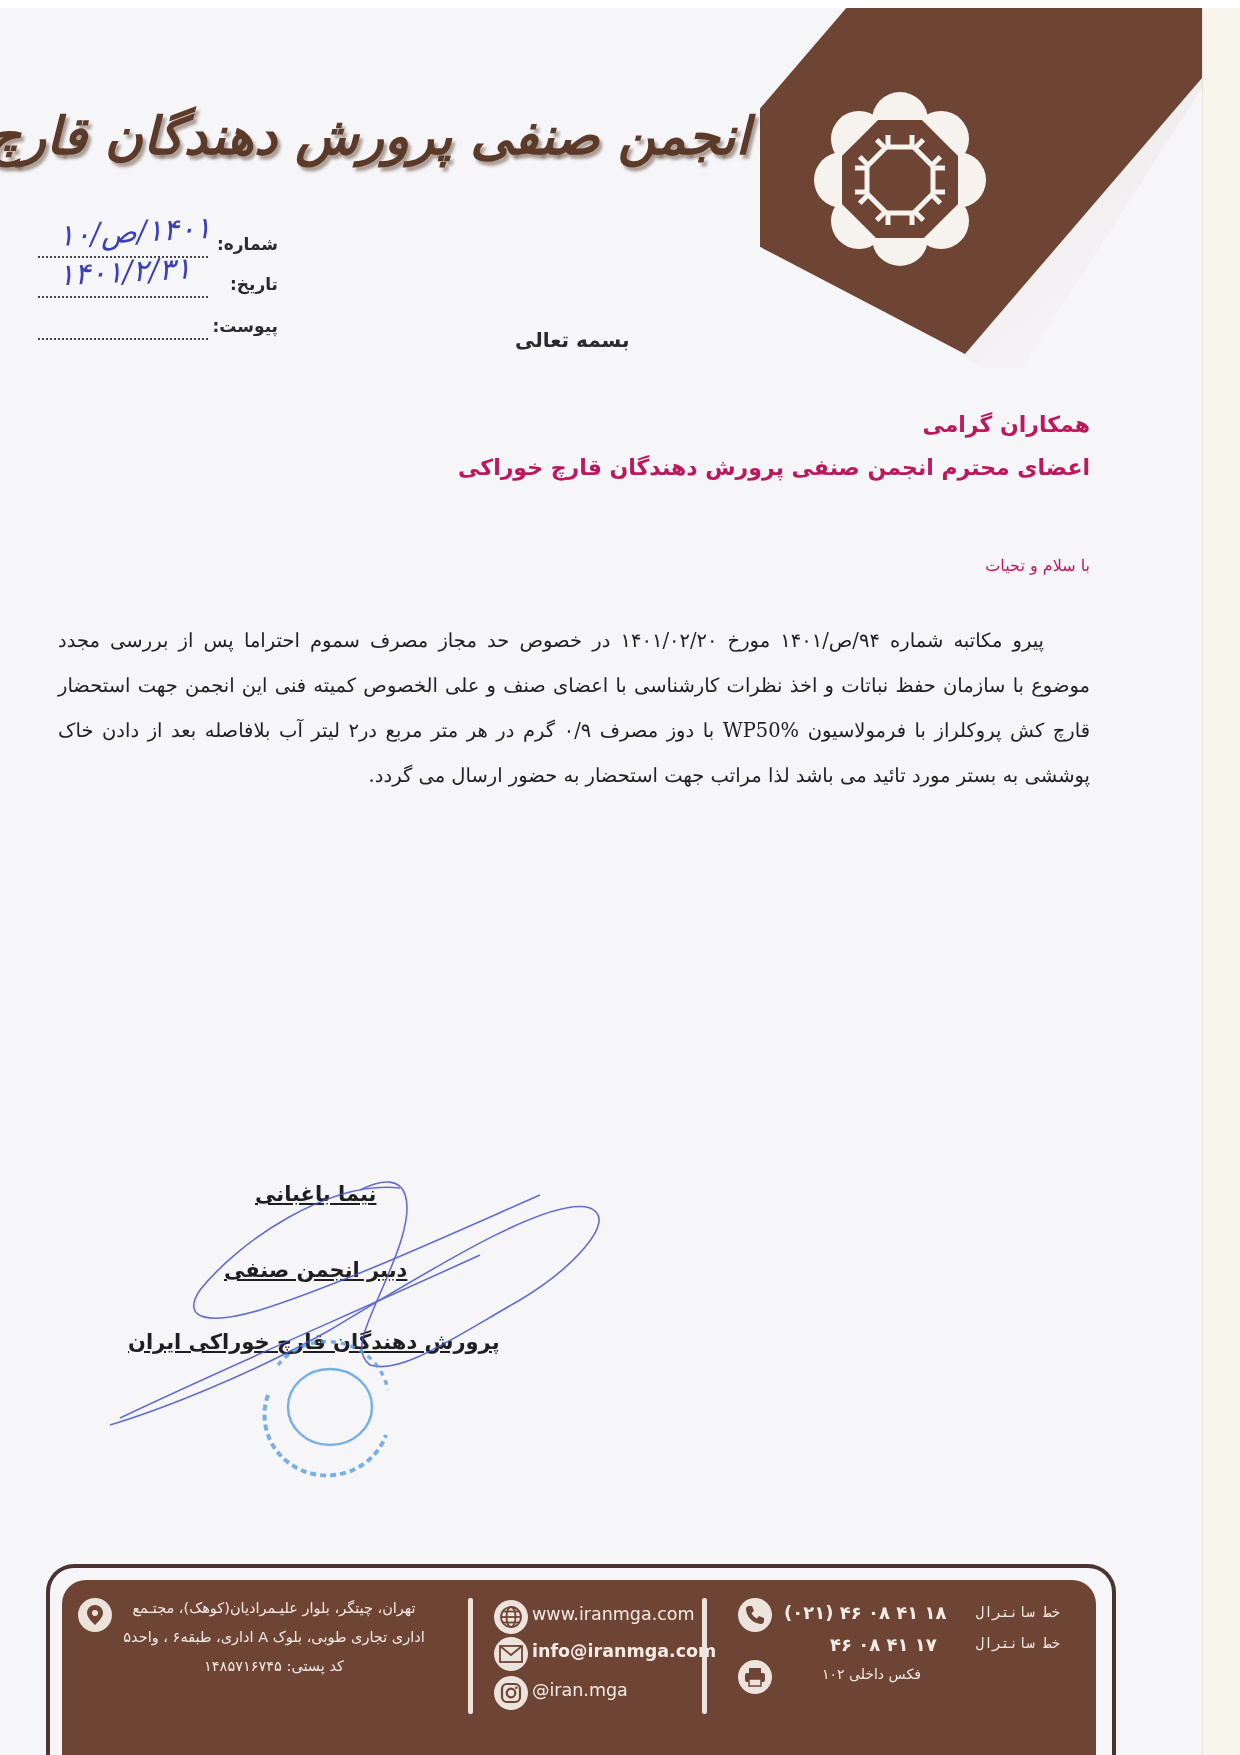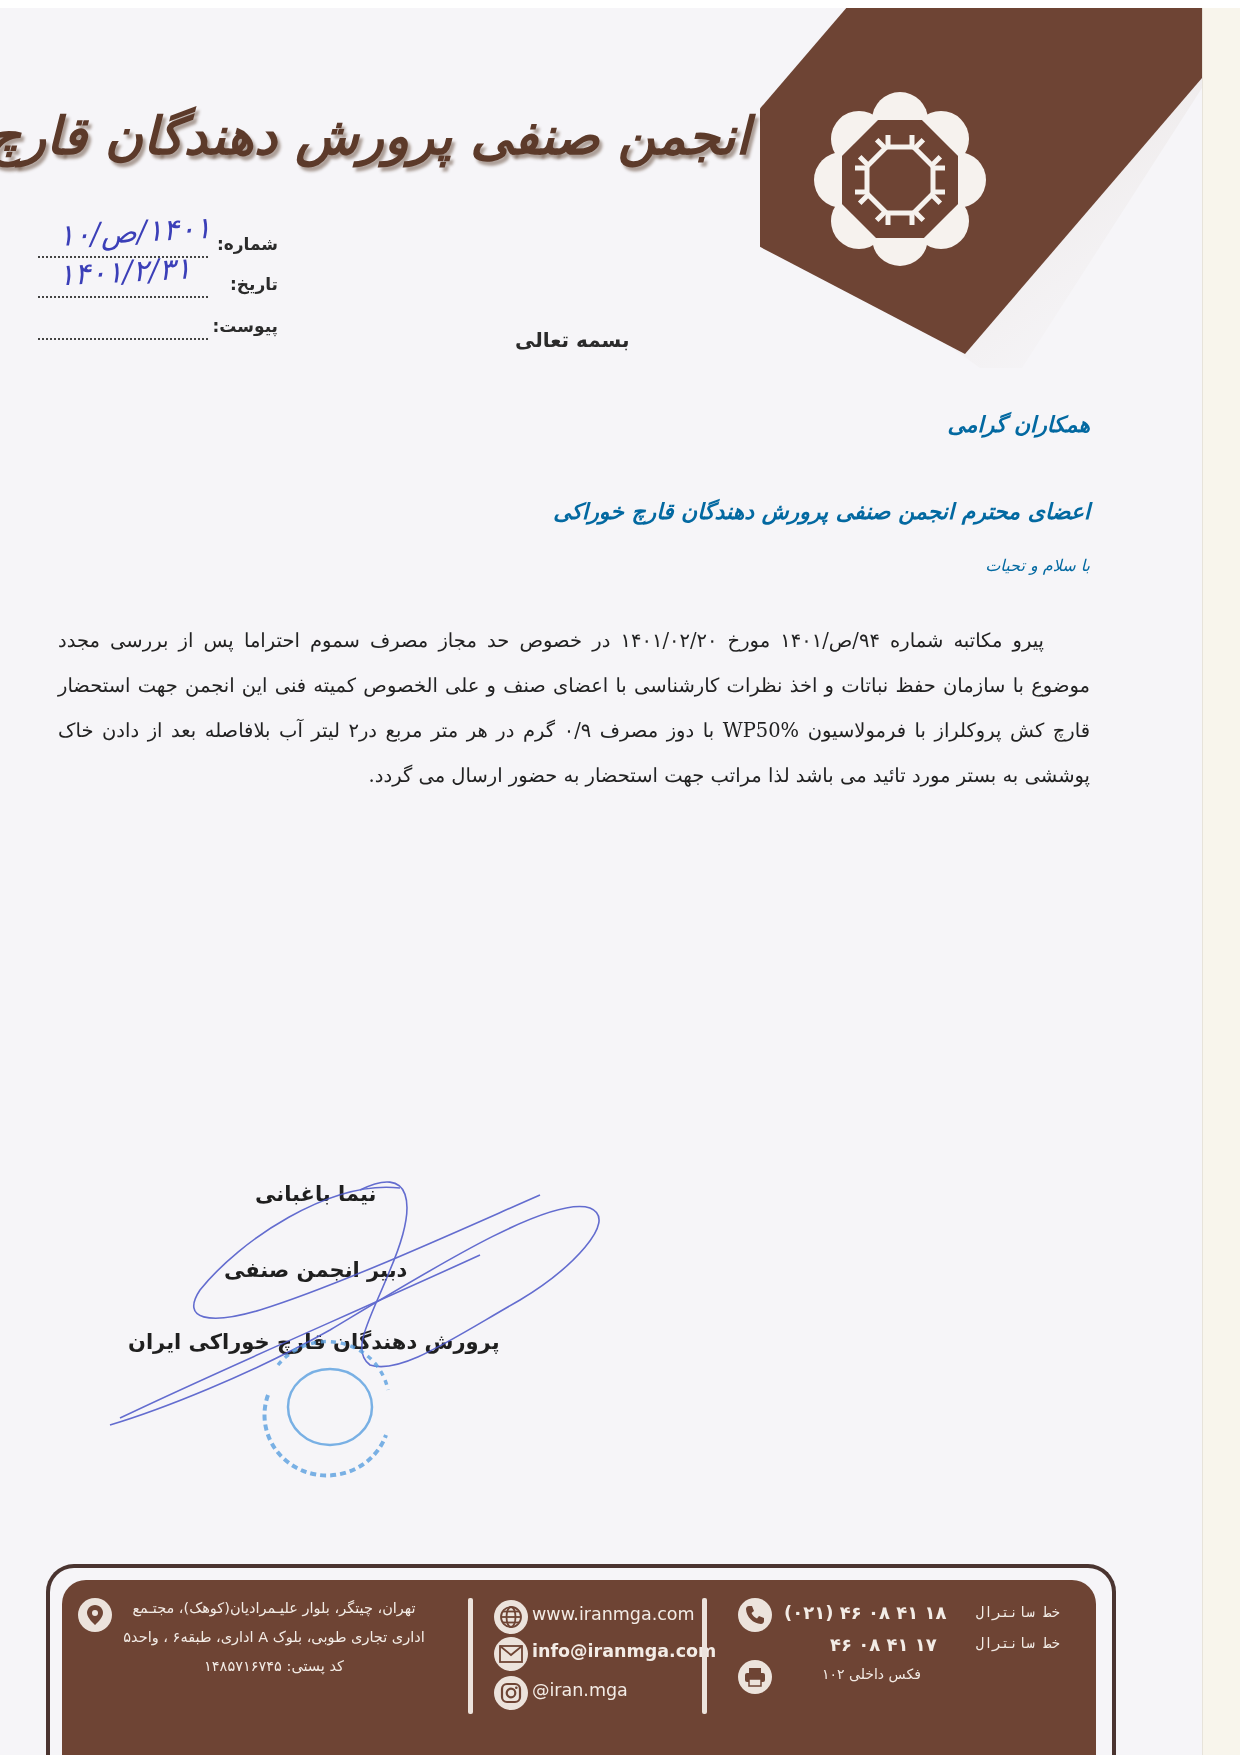--- a/index.html
+++ b/index.html
@@ -37,35 +37,35 @@
   .meta-label { position:absolute; right:0; top:0; font-weight:bold; font-size:17px; color:#2b2b2b; }
   .meta-dots { position:absolute; left:0; right:70px; bottom:6px; border-bottom:2px dotted #444; }
   .meta-hand {
     position:absolute; left:20px; top:-20px; color:#3b3fb8;
     font-family:"DejaVu Serif", serif; font-style:italic; font-size:30px; white-space:nowrap;
     transform:rotate(-3deg);
   }
 
   .basmala { position:absolute; left:515px; top:328px; font-size:20px; font-weight:bold; color:#2b2b2b; direction:rtl; }
 
-  .txt { position:absolute; direction:rtl; color:#0369a1; white-space:nowrap;font-style:italic; }
+  .txt { position:absolute; direction:rtl; color:#be185d; white-space:nowrap; }
   .h-bold { font-weight:bold; font-size:22px; }
   .greeting { right:150px; top:412px; }
-  .addressee { right:150px; top:499px; }
+  .addressee { right:150px; top:455px; }
   .salam { right:150px; top:556px; font-size:16px; font-family:"DejaVu Serif", serif; }
 
   .body-text {
     position:absolute; right:150px; width:1032px; top:618px;
     direction:rtl; text-align:justify; text-align-last:right;
     font-family:"DejaVu Serif", serif; font-size:19.5px; line-height:45px; color:#222;
   }
   .body-text .indent { display:inline-block; width:46px; }
 
   
-  .sig { position:absolute; direction:rtl; font-weight:bold; font-size:21px; color:#1f1f1f; white-space:nowrap; }
+  .sig { position:absolute; direction:rtl; font-weight:bold; font-size:21px; color:#1f1f1f; white-space:nowrap;text-decoration:underline; }
   .sig-name { left:255px; top:1182px; }
   .sig-title { left:224px; top:1258px; }
   .sig-org { left:128px; top:1330px; }
   .signature-svg { position:absolute; left:100px; top:1160px; width:560px; height:280px; pointer-events:none; }
   .stamp { position:absolute; left:238px; top:1335px; width:180px; height:150px; pointer-events:none; }
 
   
   .footer-outer {
     position:absolute; left:46px; top:1564px; width:1062px; height:191px;
     border:4px solid #4a3430; border-bottom:none; border-radius:28px 28px 0 0;

